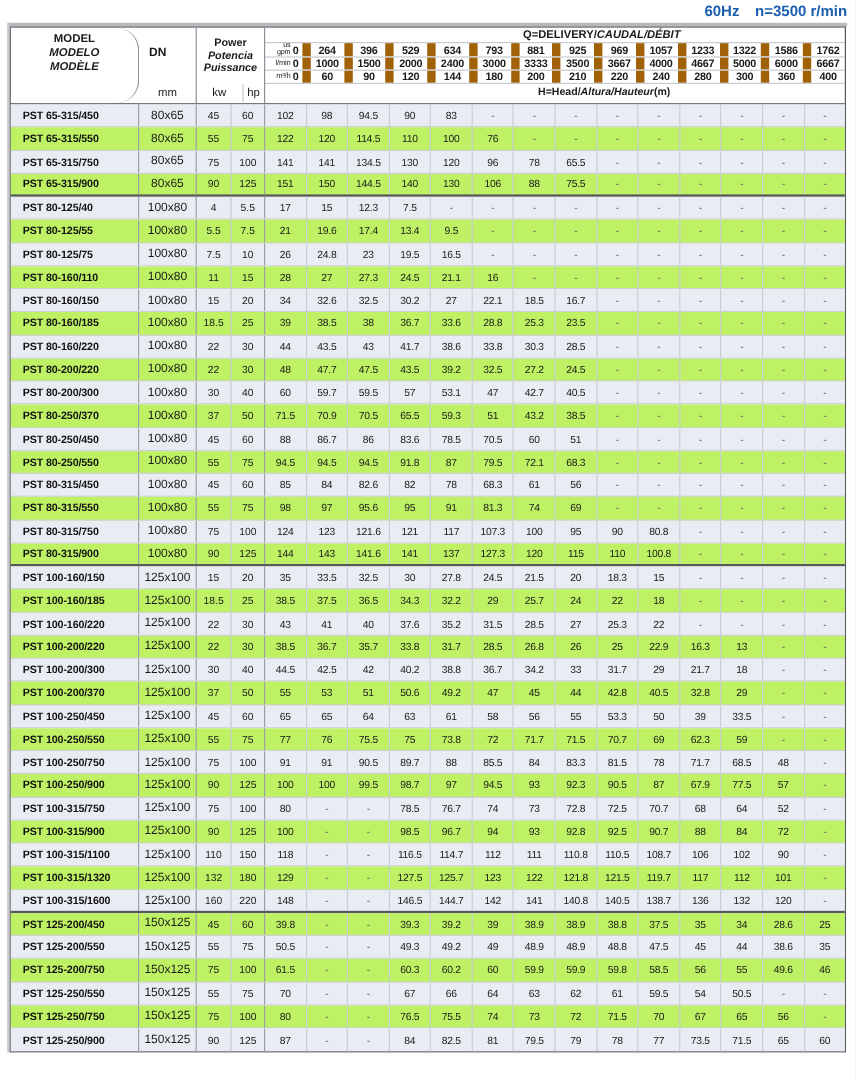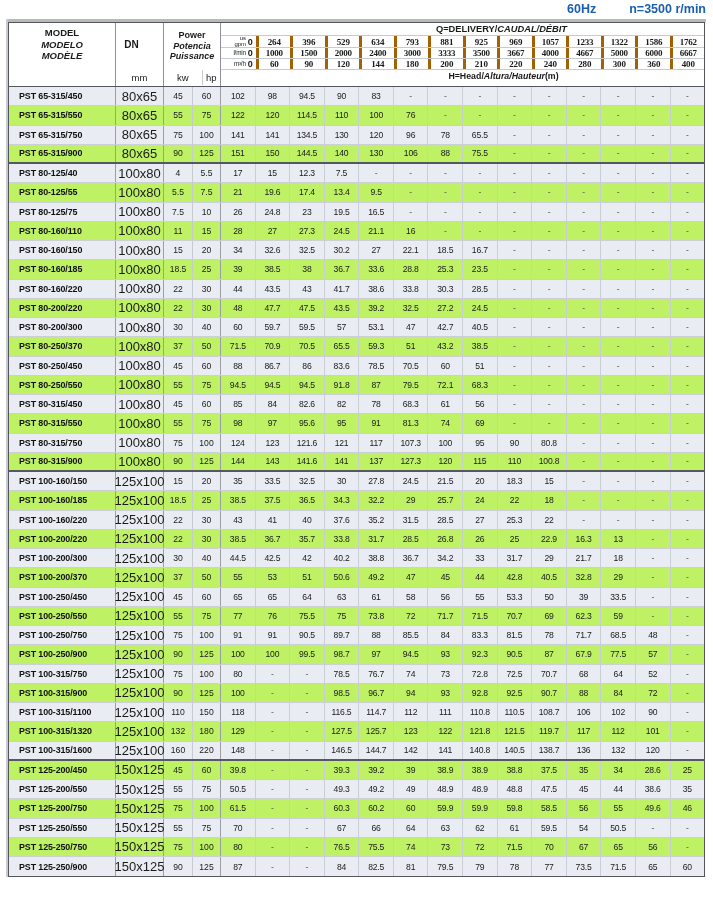--- a/index.html
+++ b/index.html
@@ -7,77 +7,77 @@
   .page {
     position: relative; width: 713px; height: 900px;
     background: #ffffff; overflow: hidden;
     font-family: "Liberation Sans", sans-serif; color: #1a1a1a;
   }
   .it { font-style: italic; }
 
   
   .spec {
     position: absolute; top: 2px; right: 7px;
-    display: flex; gap: 33px;
+    display: flex; gap: 13px;
     font-size: 12.5px; font-weight: bold; color: #1b5fae;
   }
 
   
   .topband { position: absolute; left: 7px; top: 19px; width: 699px; height: 3px; background: #b7b9bd; }
   .leftband { position: absolute; left: 6px; top: 19px; width: 2px; height: 858px; background: #c9cacd; }
 
   .tablewrap {
     position: absolute; left: 8px; top: 22px; width: 697px;
     border: 1px solid #53565c; background: #fff;
   }
 
   
   .thead { display: flex; height: 64px; border-bottom: 1.5px solid #53565c; }
   .h-model {
     width: 107px; border-right: 1px solid #8e9197;
     display: flex; flex-direction: column; justify-content: center; align-items: center;
-    font-weight: bold; font-size: 9.5px; line-height: 11.5px; padding-bottom: 20px;
+    font-weight: bold; font-size: 9.5px; line-height: 11.5px; padding-bottom: 20px; border-radius: 19px;
   }
   .h-dn { width: 48px; border-right: 1px solid #8e9197; position: relative; }
   .dn-label { position: absolute; top: 16px; left: 0; right: 16px; text-align: center; font-weight: bold; font-size: 10px; }
   .dn-unit  { position: absolute; bottom: 3px; left: 0; right: 0; text-align: center; font-size: 9.5px; }
   .h-power { width: 57px; border-right: 1px solid #8e9197; position: relative; }
   .p-top { position: absolute; top: 7px; left: 0; right: 0; text-align: center; font-weight: bold; font-size: 9px; line-height: 10.5px; }
   .p-units { position: absolute; bottom: 1px; left: 0; right: 0; display: flex; height: 15px; }
   .p-units span { flex: 1; text-align: center; font-size: 9.5px; line-height: 15px; margin-left: 10px; }
   .p-units span + span { border-left: 1px solid #c6cad1; }
 
   .h-q { flex: 1; display: flex; flex-direction: column; }
   .q-title { height: 12px; line-height: 13px; text-align: center; padding-left: 78px; font-size: 9.3px; font-weight: bold; }
   .q-row { display: flex; border-top: 1px solid #c6cad1; font-weight: bold; }
   .q-row.r1 { height: 15px; }
   .q-row.r2, .q-row.r3 { height: 12px; }
   .q-cell {
     flex: 1; display: flex; align-items: center; justify-content: center;
     font-size: 9px; letter-spacing: -0.2px;
   }
-  .q-cell + .q-cell { border-left: 3px solid #a16207; font-family: Liberation Serif, serif; }
+  .q-cell + .q-cell { border-left: 7px solid #a16207; }
   .q-first { justify-content: flex-end; padding-right: 3px; gap: 2px; }
   .ulbl { display: flex; flex-direction: column; align-items: flex-end; font-weight: normal; font-size: 6px; line-height: 5.5px; color: #222; }
   .ulbl.one { font-size: 6.3px; line-height: 6.3px; }
   .uzero { font-size: 9px; font-weight: bold; }
   .q-bottom { height: 28px; line-height: 12px; border-top: 1px solid #c6cad1; text-align: center; padding-left: 82px; font-size: 8.8px; font-weight: bold; }
 
   
   .trow { display: flex; height: 19.26px; border-bottom: 1px solid #ccd0d6; background: #bef264; }
   .trow.stripe { background: #e9edf3; }
   .trow.gend { border-bottom: 2px solid #55585e; }
   .trow:last-child { border-bottom: none; }
   .trow > div { display: flex; align-items: center; justify-content: center; }
   .c-model {
     width: 107px; border-right: 1px solid #9ba0a7;
     justify-content: flex-start !important; padding-left: 10px;
     font-weight: bold; font-size: 8.9px; letter-spacing: -0.1px; color: #111;
   }
-  .c-dn { width: 48px; border-right: 1px solid #9ba0a7; font-size: 13px; }
+  .c-dn { width: 48px; border-right: 1px solid #9ba0a7; font-size: 10px; }
   .c-kw { width: 29px; border-right: 1px solid #c6cad1; font-size: 8.6px; }
   .c-hp { width: 28px; border-right: 1px solid #9ba0a7; font-size: 8.6px; }
   .c-h  { flex: 1; border-right: 1px solid #c9cdd4; font-size: 8.6px; letter-spacing: -0.2px; }
   .c-h:last-child { border-right: none; }
   .c-h.dash { color: #55575b; }
 
   
   .footer {
     position: absolute; left: 8px; top: 916px; width: 697px;
     display: flex; justify-content: flex-start; align-items: baseline;

